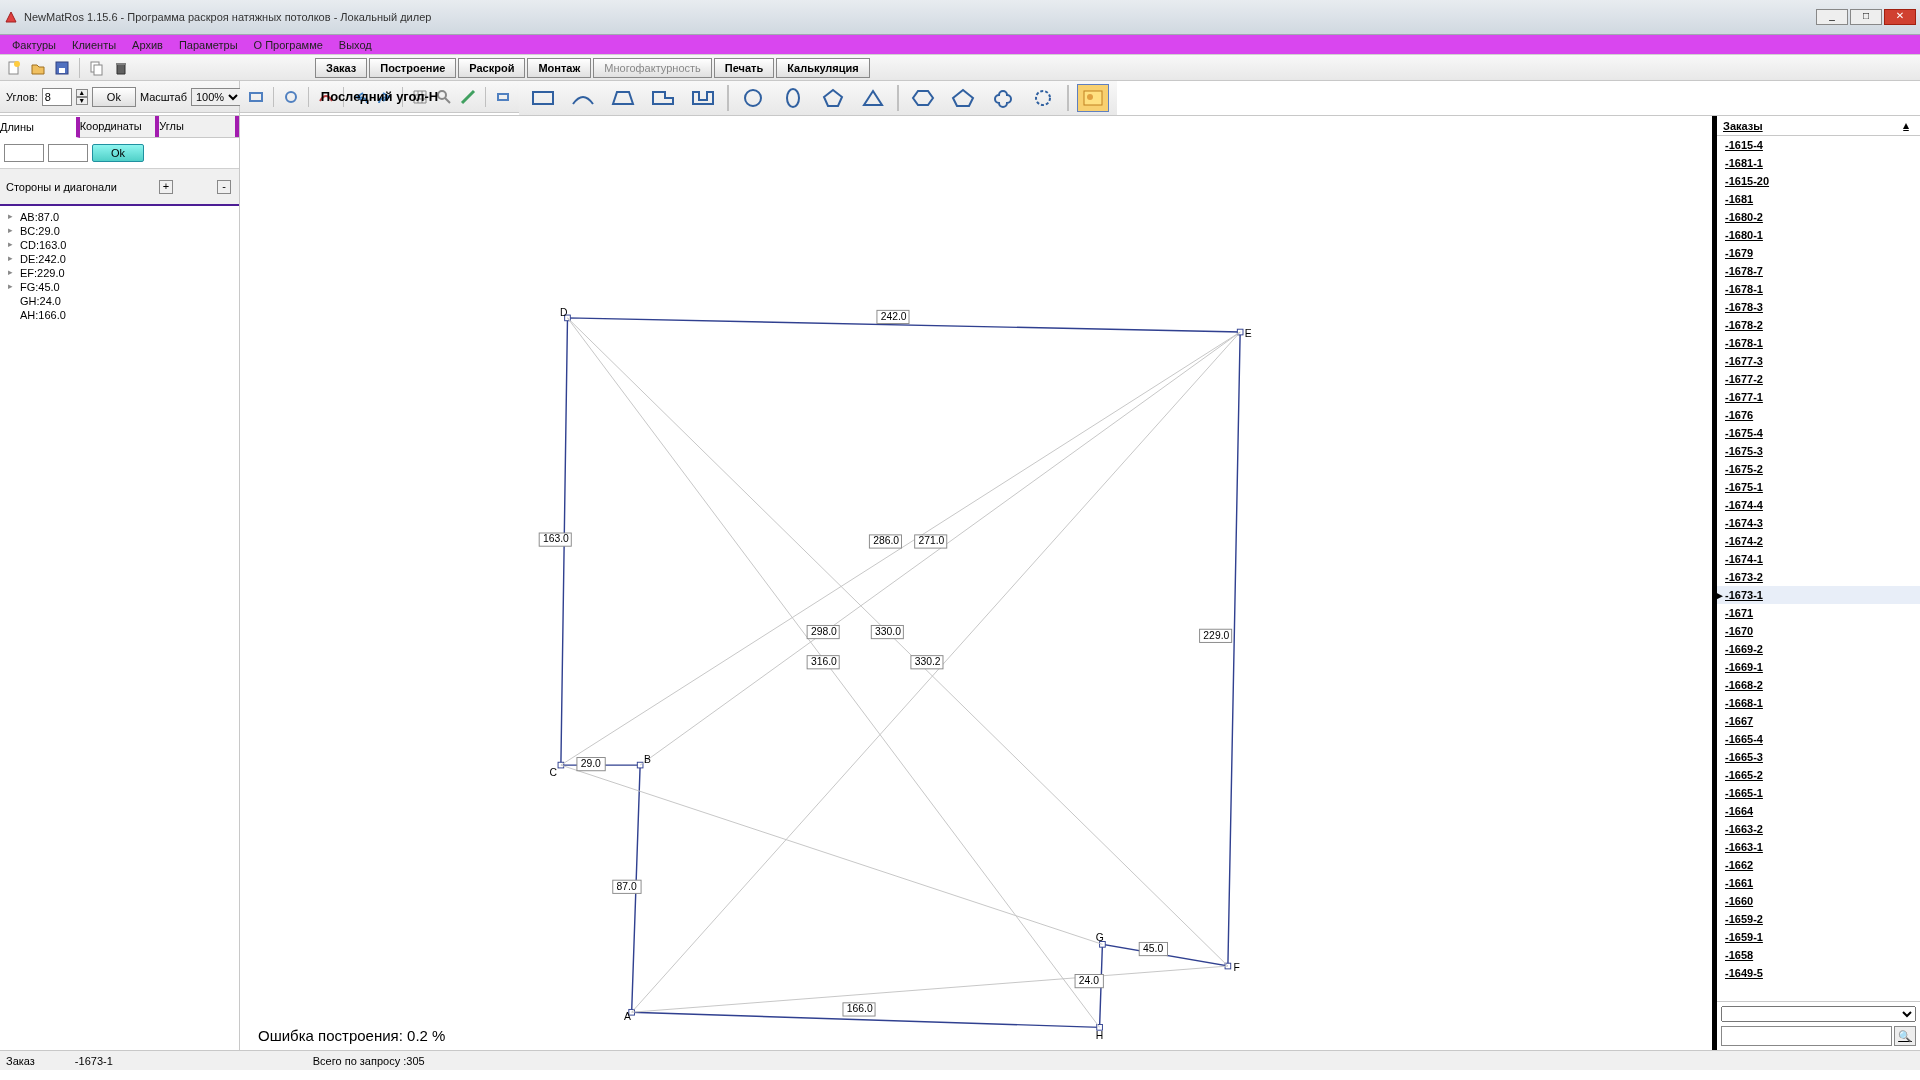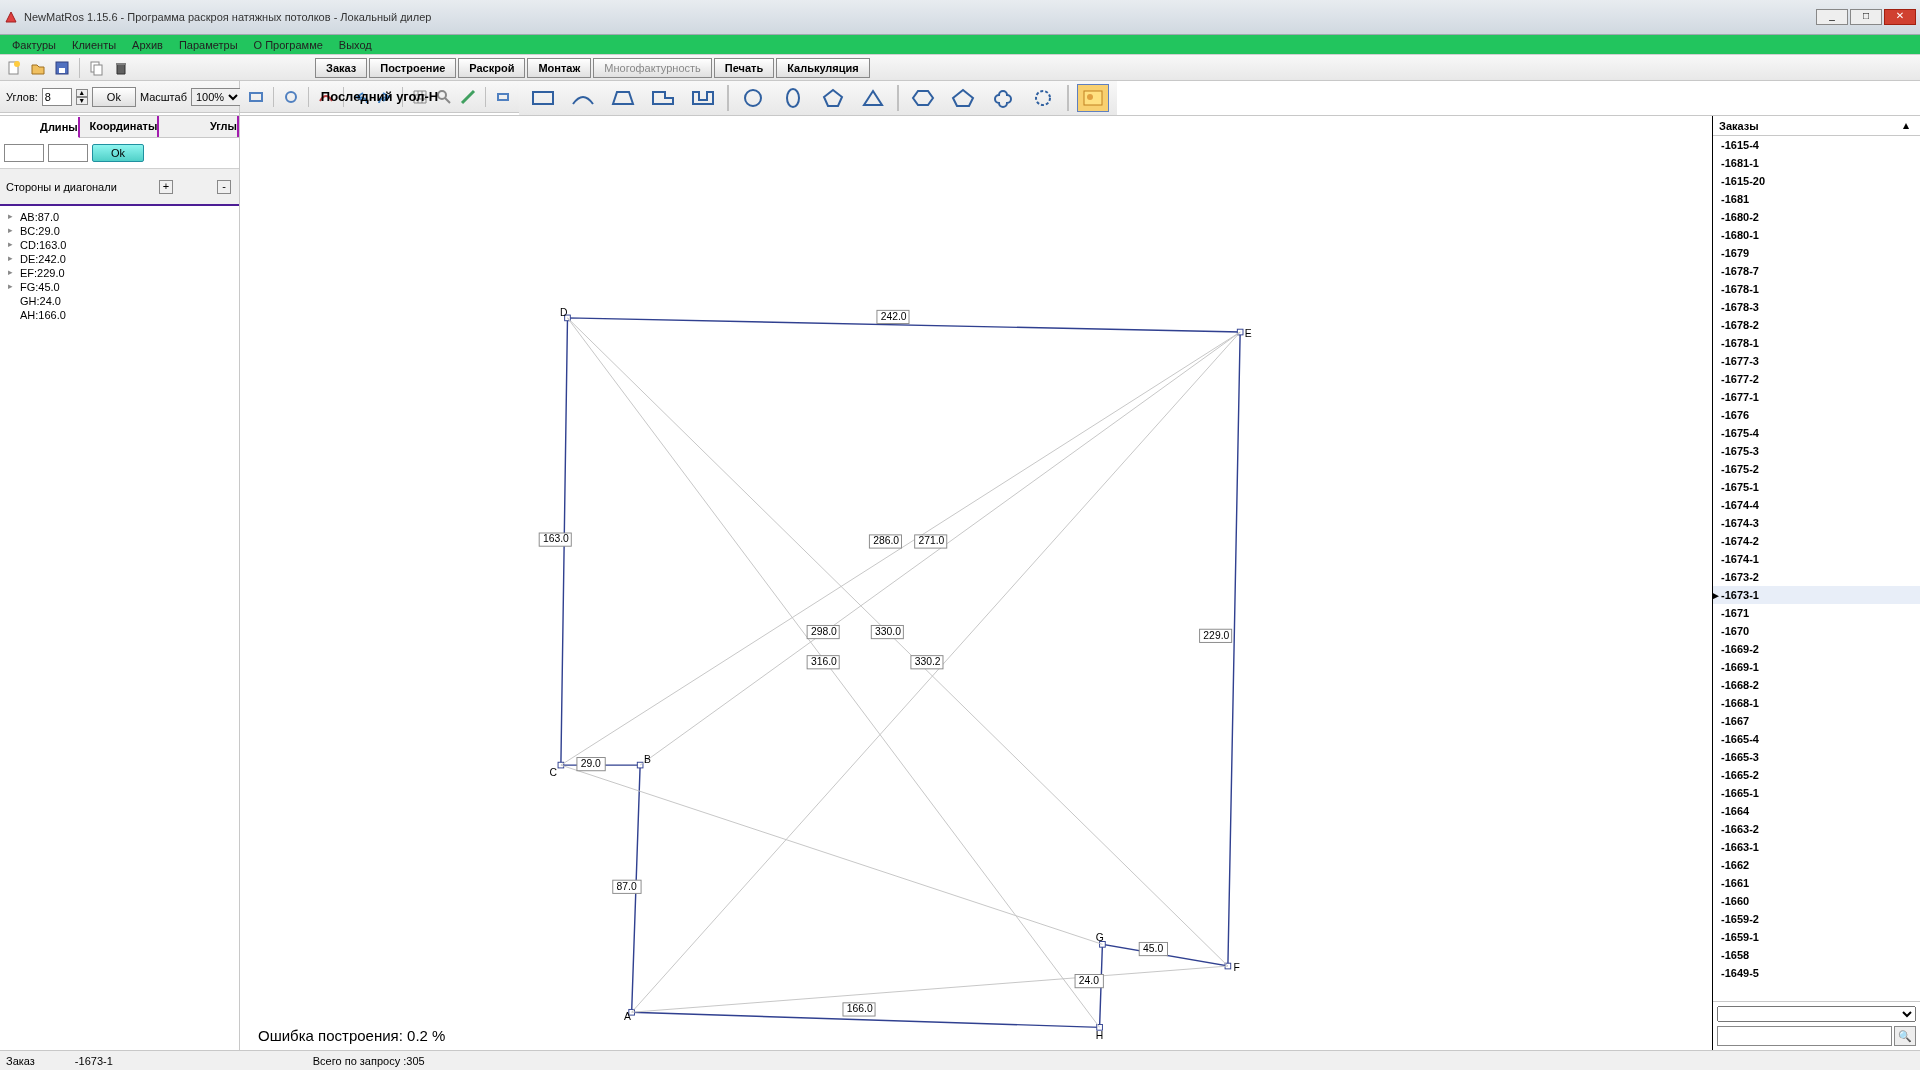--- a/index.html
+++ b/index.html
@@ -7,21 +7,21 @@
 
 
 .titlebar { height: 20px; background: linear-gradient(#e8ecf0, #d0d8e0); display: flex; align-items: center; padding: 17px 4px; border-bottom: 1px solid #a0a8b0; }
 .titlebar .app-icon { width: 14px; height: 14px; margin-right: 6px; }
 .titlebar .title-text { color: #333; }
 .titlebar .win-controls { margin-left: auto; display: flex; gap: 2px; }
 .titlebar .win-btn { width: 32px; height: 16px; border: 1px solid #888; background: #eee; text-align: center; line-height: 12px; font-size: 10px; }
 .titlebar .win-btn.close { background: #d04030; color: #fff; border-color: #a02010; }
 
 
-.menubar { height: 20px; background: #22c55e; border-bottom: 1px solid #d0d0d0; display: flex; align-items: center; padding: 0 4px; }
+.menubar { height: 20px; background: #d946ef; border-bottom: 1px solid #d0d0d0; display: flex; align-items: center; padding: 0 4px; }
 .menubar .menu-item { padding: 2px 8px; color: #222; cursor: pointer; }
 
 
 .toolbar1 { height: 26px; background: linear-gradient(#f8f8f8, #e8e8e8); border-bottom: 1px solid #c8c8c8; display: flex; align-items: center; padding: 0 4px; gap: 4px; }
 .tb-icon { width: 20px; height: 20px; display: inline-flex; align-items: center; justify-content: center; border: 1px solid transparent; }
 .tb-sep { width: 1px; height: 20px; background: #c0c0c0; margin: 0 3px; }
 .tab-btn { height: 20px; padding: 0 10px; border: 1px solid #888; background: linear-gradient(#fff, #e0e0e0); font-weight: bold; }
 .tab-btn.inactive { color: #888; font-weight: normal; }
 .toolbar-tabs { margin-left: 180px; display: flex; gap: 2px; }
 
@@ -40,40 +40,40 @@
 .row-a .mid-title { position: absolute; left: 50%; transform: translateX(-50%); font-weight: bold; font-size: 13px; }
 .toolbar2-main .row-b { height: 34px; background: linear-gradient(#f8f8f8, #e8e8e8); display: flex; align-items: center; padding: 0 8px; gap: 8px; }
 
 .shape-btn { width: 32px; height: 28px; display: inline-flex; align-items: center; justify-content: center; border: 1px solid transparent; }
 .shape-btn.sel { border: 1px solid #6080c0; background: #f8d070; }
 .shape-sep { width: 2px; height: 26px; background: #c0c0c0; }
 
 
 .left-panel { width: 240px; border-right: 1px solid #c8c8c8; background: #fff; display: flex; flex-direction: column; }
 .lp-tabs { display: flex; height: 22px; border-bottom: 1px solid #c8c8c8; }
-.lp-tab { flex: 1; text-align: right; line-height: 20px; border-right: 2px solid #a21caf; background: #f0f0f0; font-weight: bold; }
+.lp-tab { flex: 1; text-align: left; line-height: 20px; border-right: 4px solid #a21caf; background: #f0f0f0; }
 .lp-tab.active { background: #fff; border-bottom: 1px solid #fff; position: relative; top: 1px; }
 .lp-inputrow { height: 30px; display: flex; align-items: center; padding: 4px; gap: 4px; }
 .lp-inputrow input { width: 40px; height: 18px; border: 1px solid #888; }
 .lp-inputrow .aqua-btn { flex: 0 0 auto; padding: 2px 18px; background: linear-gradient(#8ef5f0, #50d0c8); border: 1px solid #2090a0; border-radius: 2px; }
 .lp-section-header { height: 38px; background: #f0f0f0; display: flex; align-items: center; padding: 0 6px; border-top: 1px solid #d0d0d0; border-bottom: 2px solid #4c1d95; }
 .lp-section-header .pm { margin-left: auto; width: 14px; height: 14px; border: 1px solid #888; text-align: center; line-height: 11px; margin-right: 2px; }
 .tree { padding: 4px 6px; }
 .tree-item { padding: 1px 0 1px 14px; position: relative; }
 .tree-item::before { content: "▸"; position: absolute; left: 2px; top: 1px; color: #888; font-size: 9px; }
 .tree-item.last::before { content: ""; }
 
 
 .main-area { display: flex; height: 934px; }
 .canvas-wrap { flex: 1; position: relative; background: #fff; }
 .canvas-svg { width: 100%; height: 100%; }
 .error-text { position: absolute; left: 18px; bottom: 6px; font-weight: normal; font-size: 15px; }
 
 
-.right-panel { width: 208px; border-left: 1px solid #000000; background: #fff; display: flex; flex-direction: column; }
+.right-panel { width: 208px; border-left: 5px solid #000000; background: #fff; display: flex; flex-direction: column; text-decoration: underline; }
 .rp-header { height: 20px; font-weight: bold; padding: 2px 6px; border-bottom: 1px solid #c8c8c8; display: flex; align-items: center; }
 .rp-scroll { width: 16px; text-align: center; margin-left: auto; }
 .rp-list { flex: 1; overflow-y: auto; }
 .rp-item { height: 18px; padding: 0 8px; line-height: 18px; font-weight: bold; }
 .rp-item.sel { background: #e8eef8; position: relative; }
 .rp-item.sel::before { content: "▸"; position: absolute; left: 0; }
 .rp-bottom { padding: 4px; display: flex; flex-direction: column; gap: 4px; border-top: 1px solid #c8c8c8; }
 .rp-bottom select, .rp-bottom .searchrow { width: 100%; }
 .rp-bottom .searchrow { display: flex; gap: 2px; }
 .rp-bottom input { flex: 1; height: 20px; border: 1px solid #888; }

